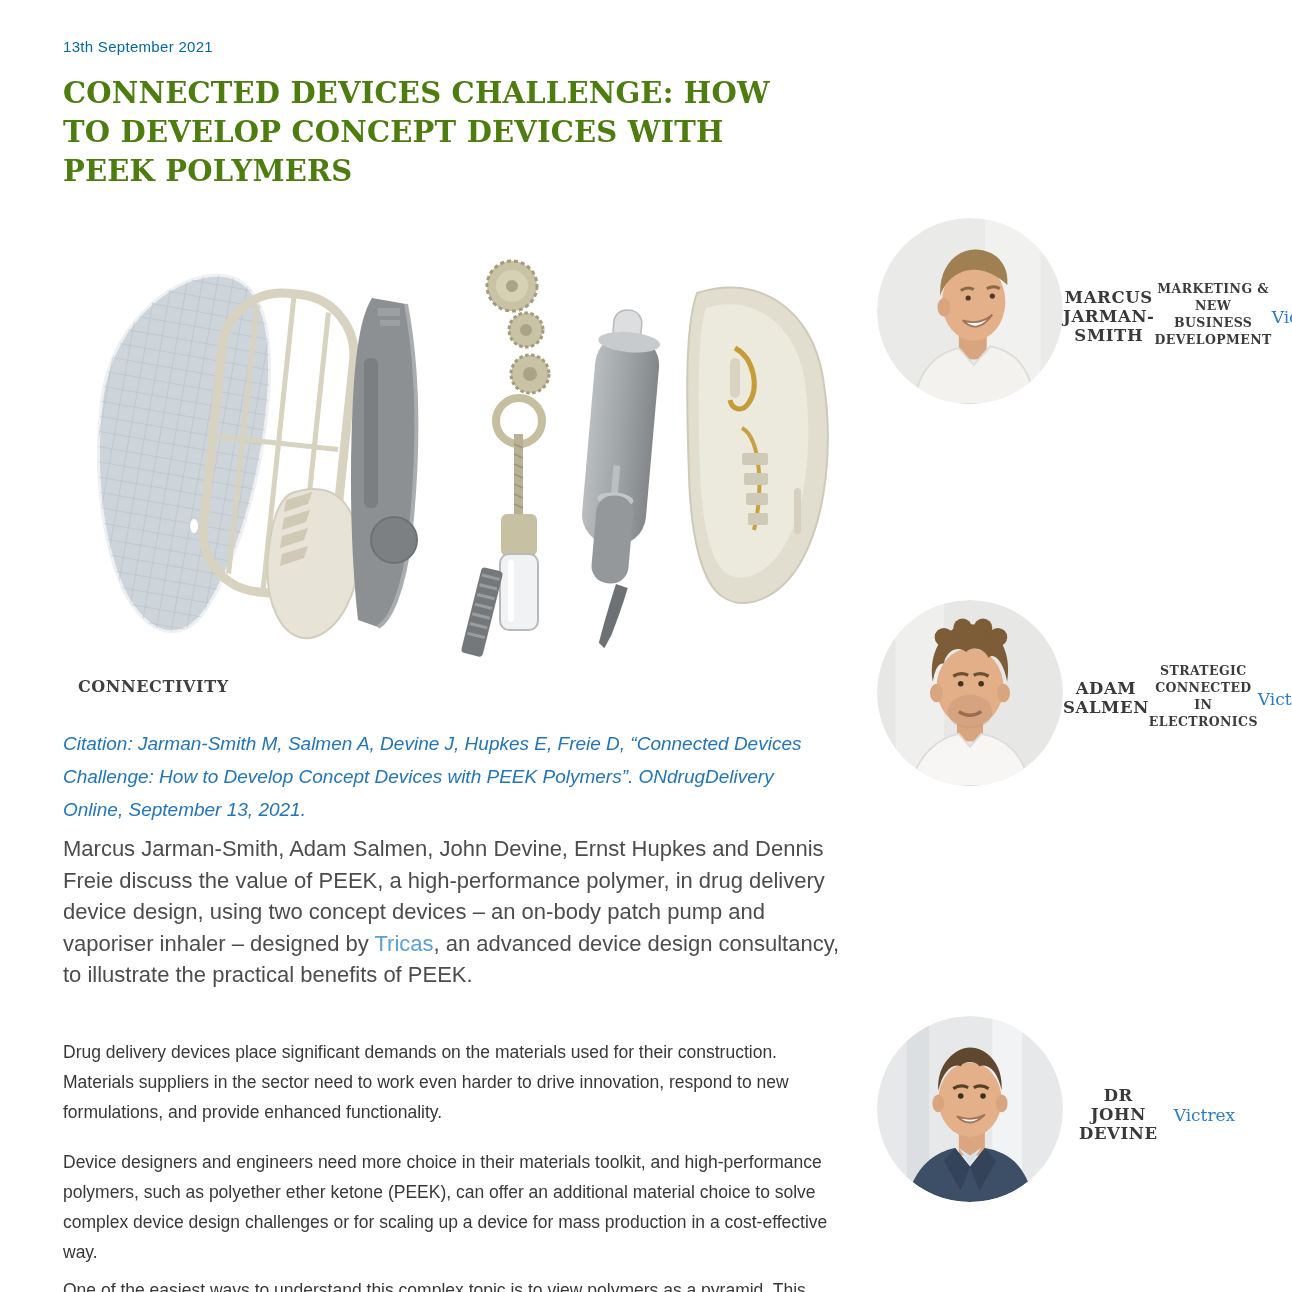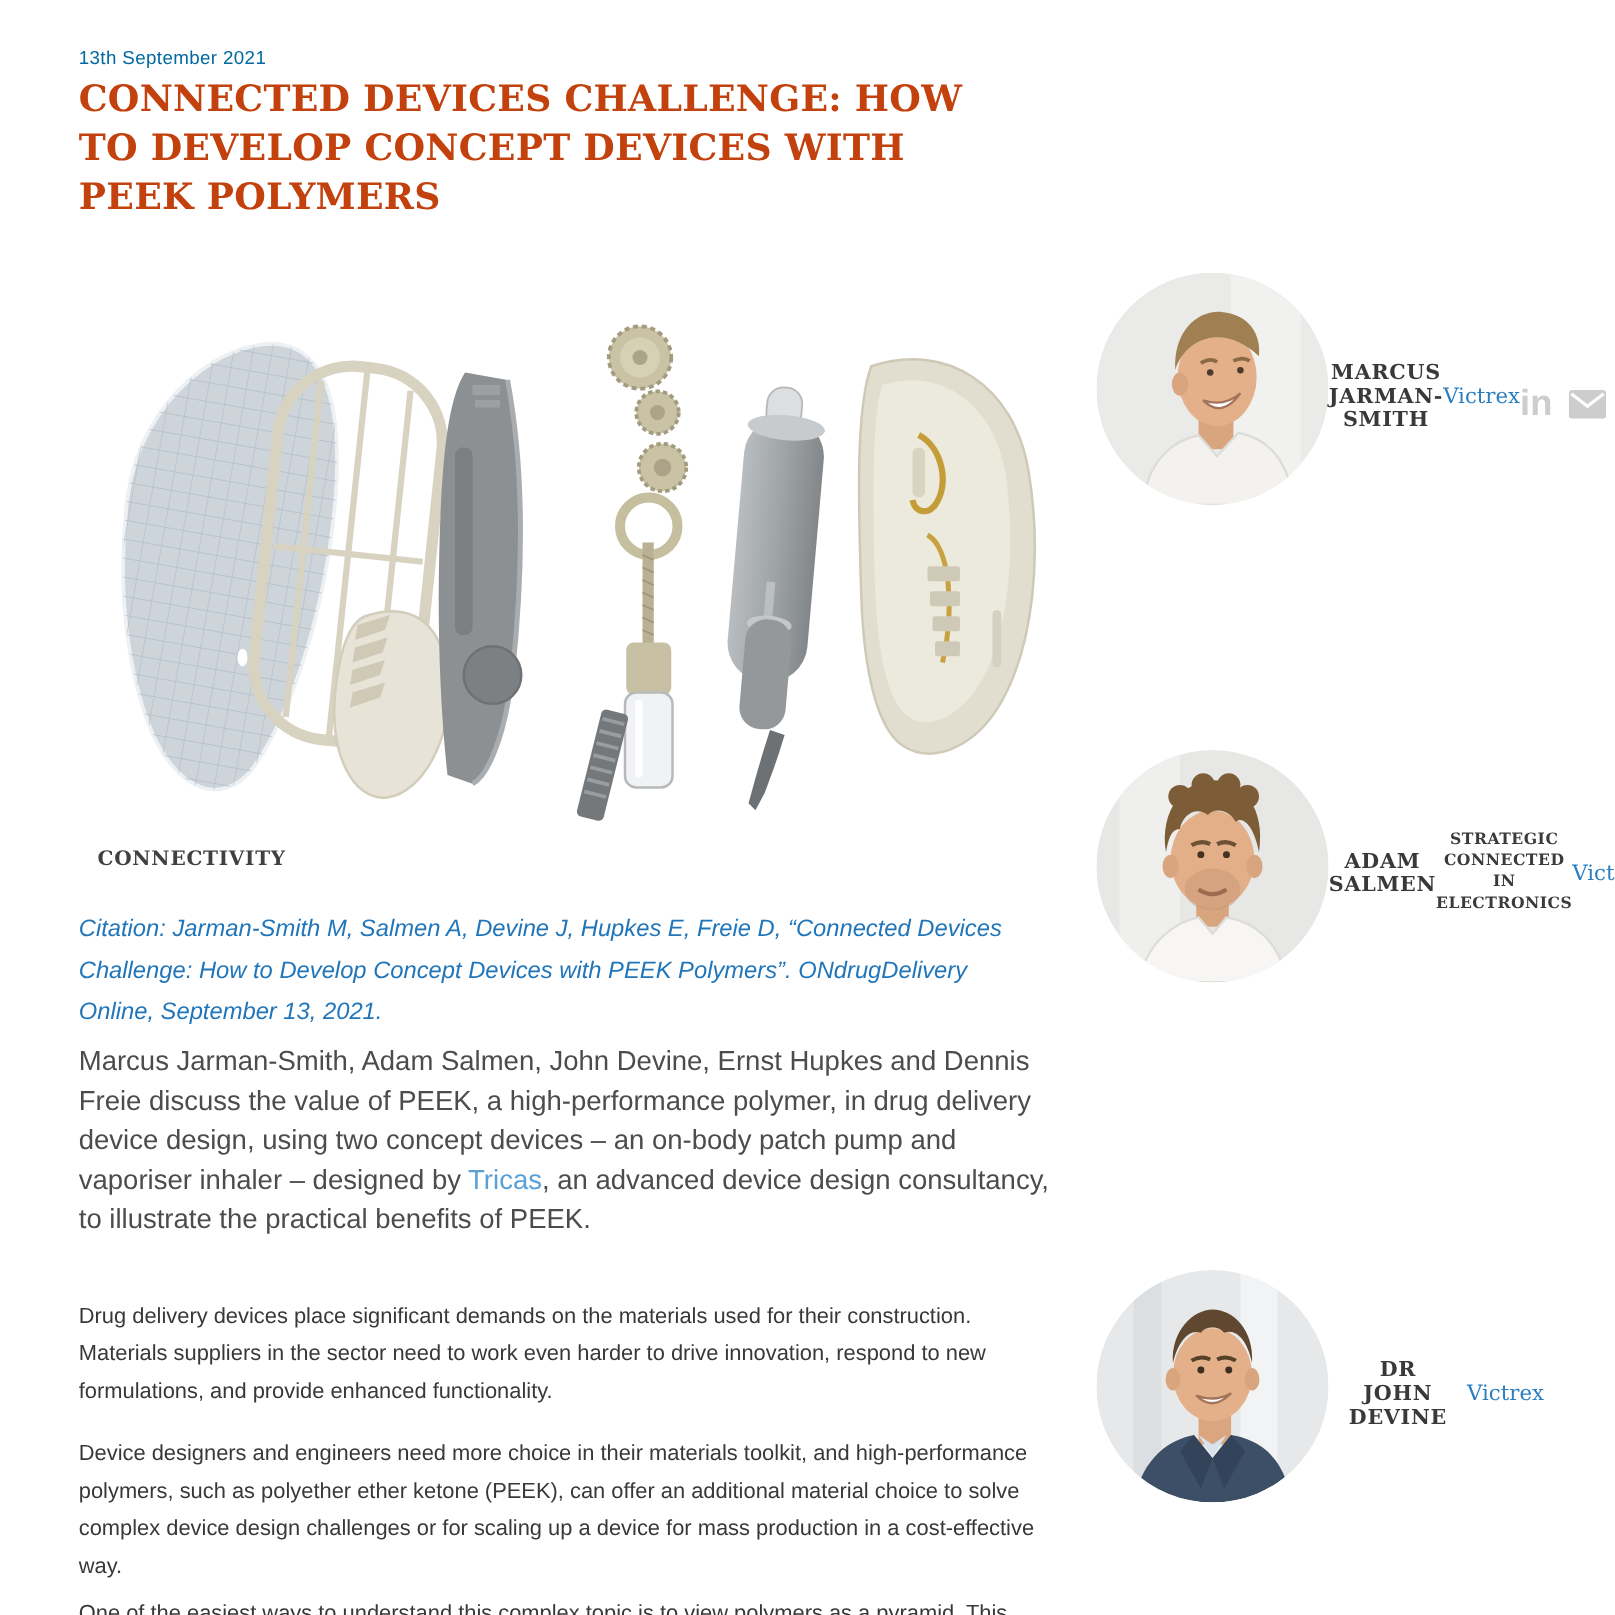--- a/index.html
+++ b/index.html
@@ -4,23 +4,23 @@
 <style>
   html,body{margin:0;padding:0;}
   body{
     width:1292px;height:1292px;overflow:hidden;background:#ffffff;
     font-family:"Liberation Sans",sans-serif;position:relative;
   }
   .abs{position:absolute;}
 
   .date{left:63px;top:38px;font-size:15px;color:#0369a1;letter-spacing:.3px;}
   .title{
-    left:63px;top:60px;width:752px;margin:0;
+    left:63px;top:74px;width:752px;margin:0;
     font-family:"DejaVu Serif",serif;font-weight:600;
-    font-size:29px;line-height:39px;color:#c2410c;letter-spacing:.2px;
+    font-size:29px;line-height:39px;color:#4d7c0f;letter-spacing:.2px;
   }
   .device-fig{left:42px;top:238px;width:805px;height:425px;margin:0;}
   .device-fig svg{width:100%;height:100%;display:block;}
 
   .category{
     left:78px;top:677px;font-family:"DejaVu Serif",serif;
     font-weight:bold;font-size:16px;color:#404040;letter-spacing:.6px;
     text-decoration:none;cursor:pointer;
   }
   .citation{
@@ -193,20 +193,21 @@
           <ellipse cx="36" cy="48" rx="3.5" ry="5" fill="#d9a57e"></ellipse>
           <path d="M34 42 C33 25 44 16 54 17 C66 18 71 27 70 36 C64 30 56 27 50 28 C42 29 36 35 34 42 Z" fill="#a08052"></path>
           <path d="M45 39 q4 -2.5 7 -.5 M59 38 q4 -2 7 0" stroke="#8a6a45" stroke-width="1.6" fill="none"></path>
           <circle cx="49" cy="43" r="1.4" fill="#4c3b2c"></circle>
             <circle cx="62" cy="42" r="1.4" fill="#4c3b2c"></circle>
           <path d="M46 55 Q54 63 62 52 Q55 58 46 55 Z" fill="#ffffff" stroke="#a3735a" stroke-width="1"></path>
         </g>
       </svg>
     </div>
     <div class="author-name">MARCUS JARMAN-SMITH</div>
+    <div class="author-role">MARKETING &amp; NEW BUSINESS DEVELOPMENT</div>
     <a class="company-link">Victrex</a>
     <div class="icon-row">
       <span class="li-icon">in</span>
       <svg class="mail-icon" width="30" height="23" viewBox="0 0 30 23">
           <rect width="30" height="23" rx="3" fill="#cdcdcd"></rect>
           <path d="M2 3 L15 13 L28 3" stroke="#ffffff" stroke-width="2.5" fill="none"></path>
         </svg>
     </div>
   </div>
 

